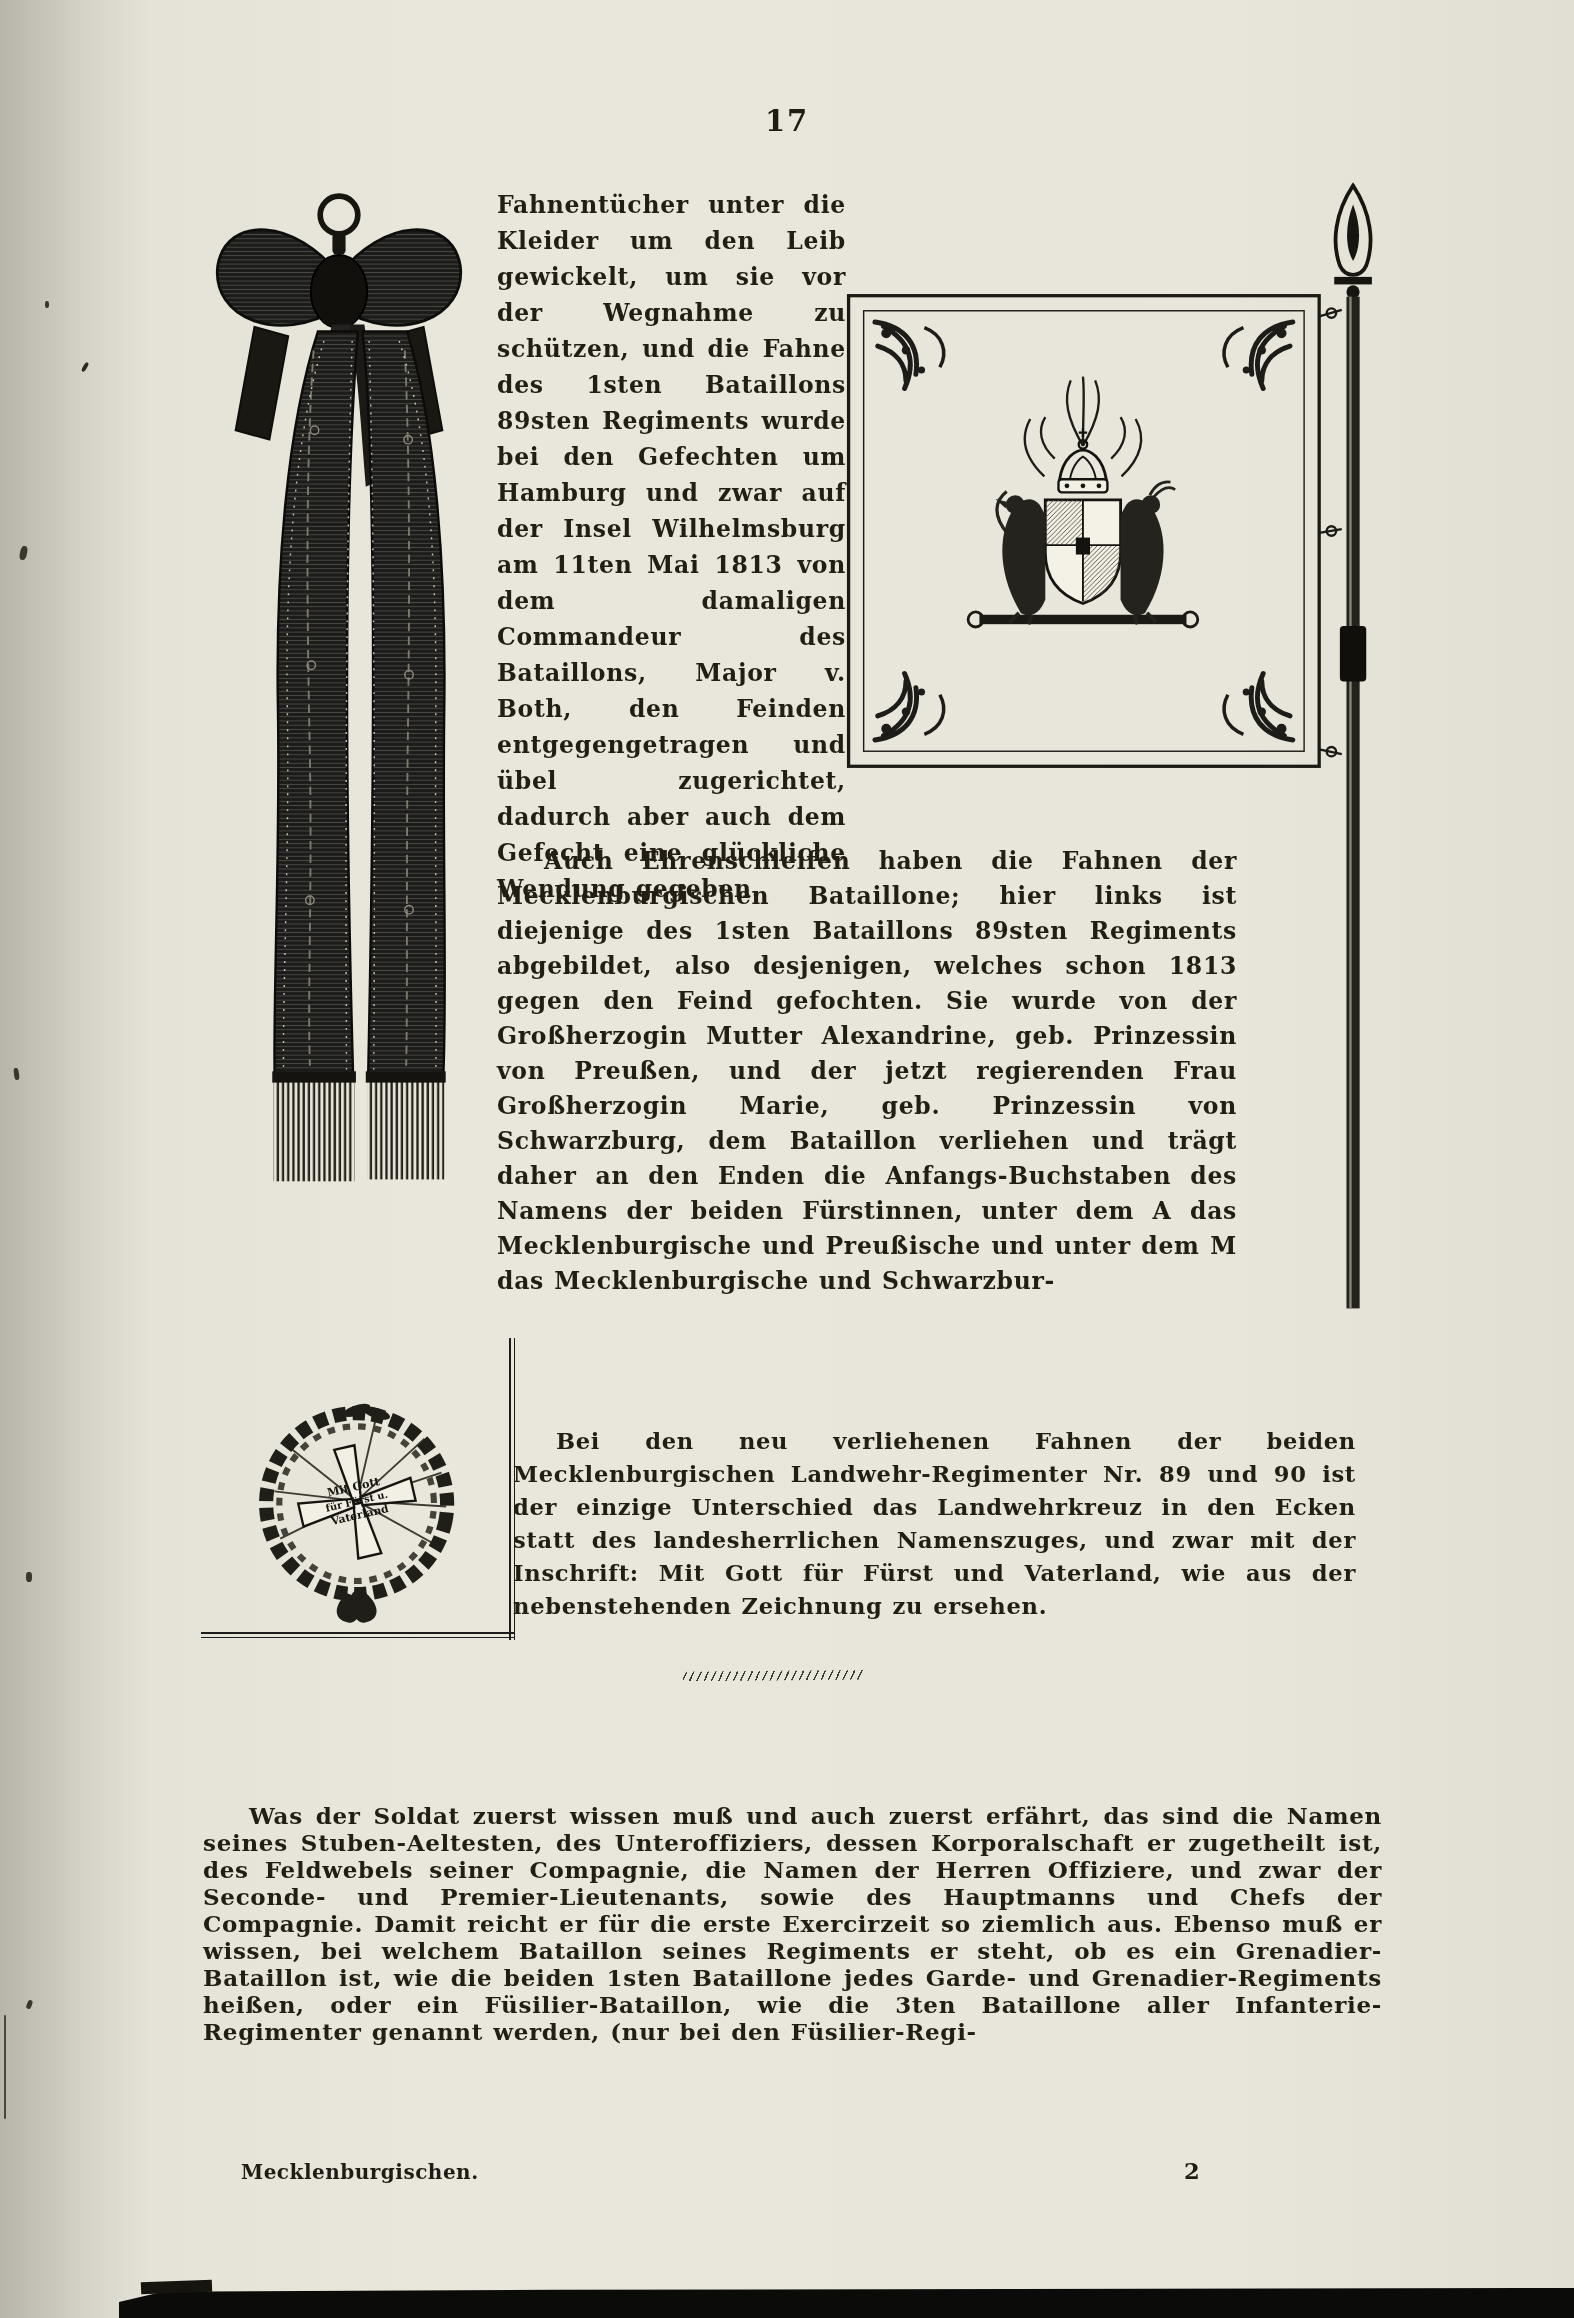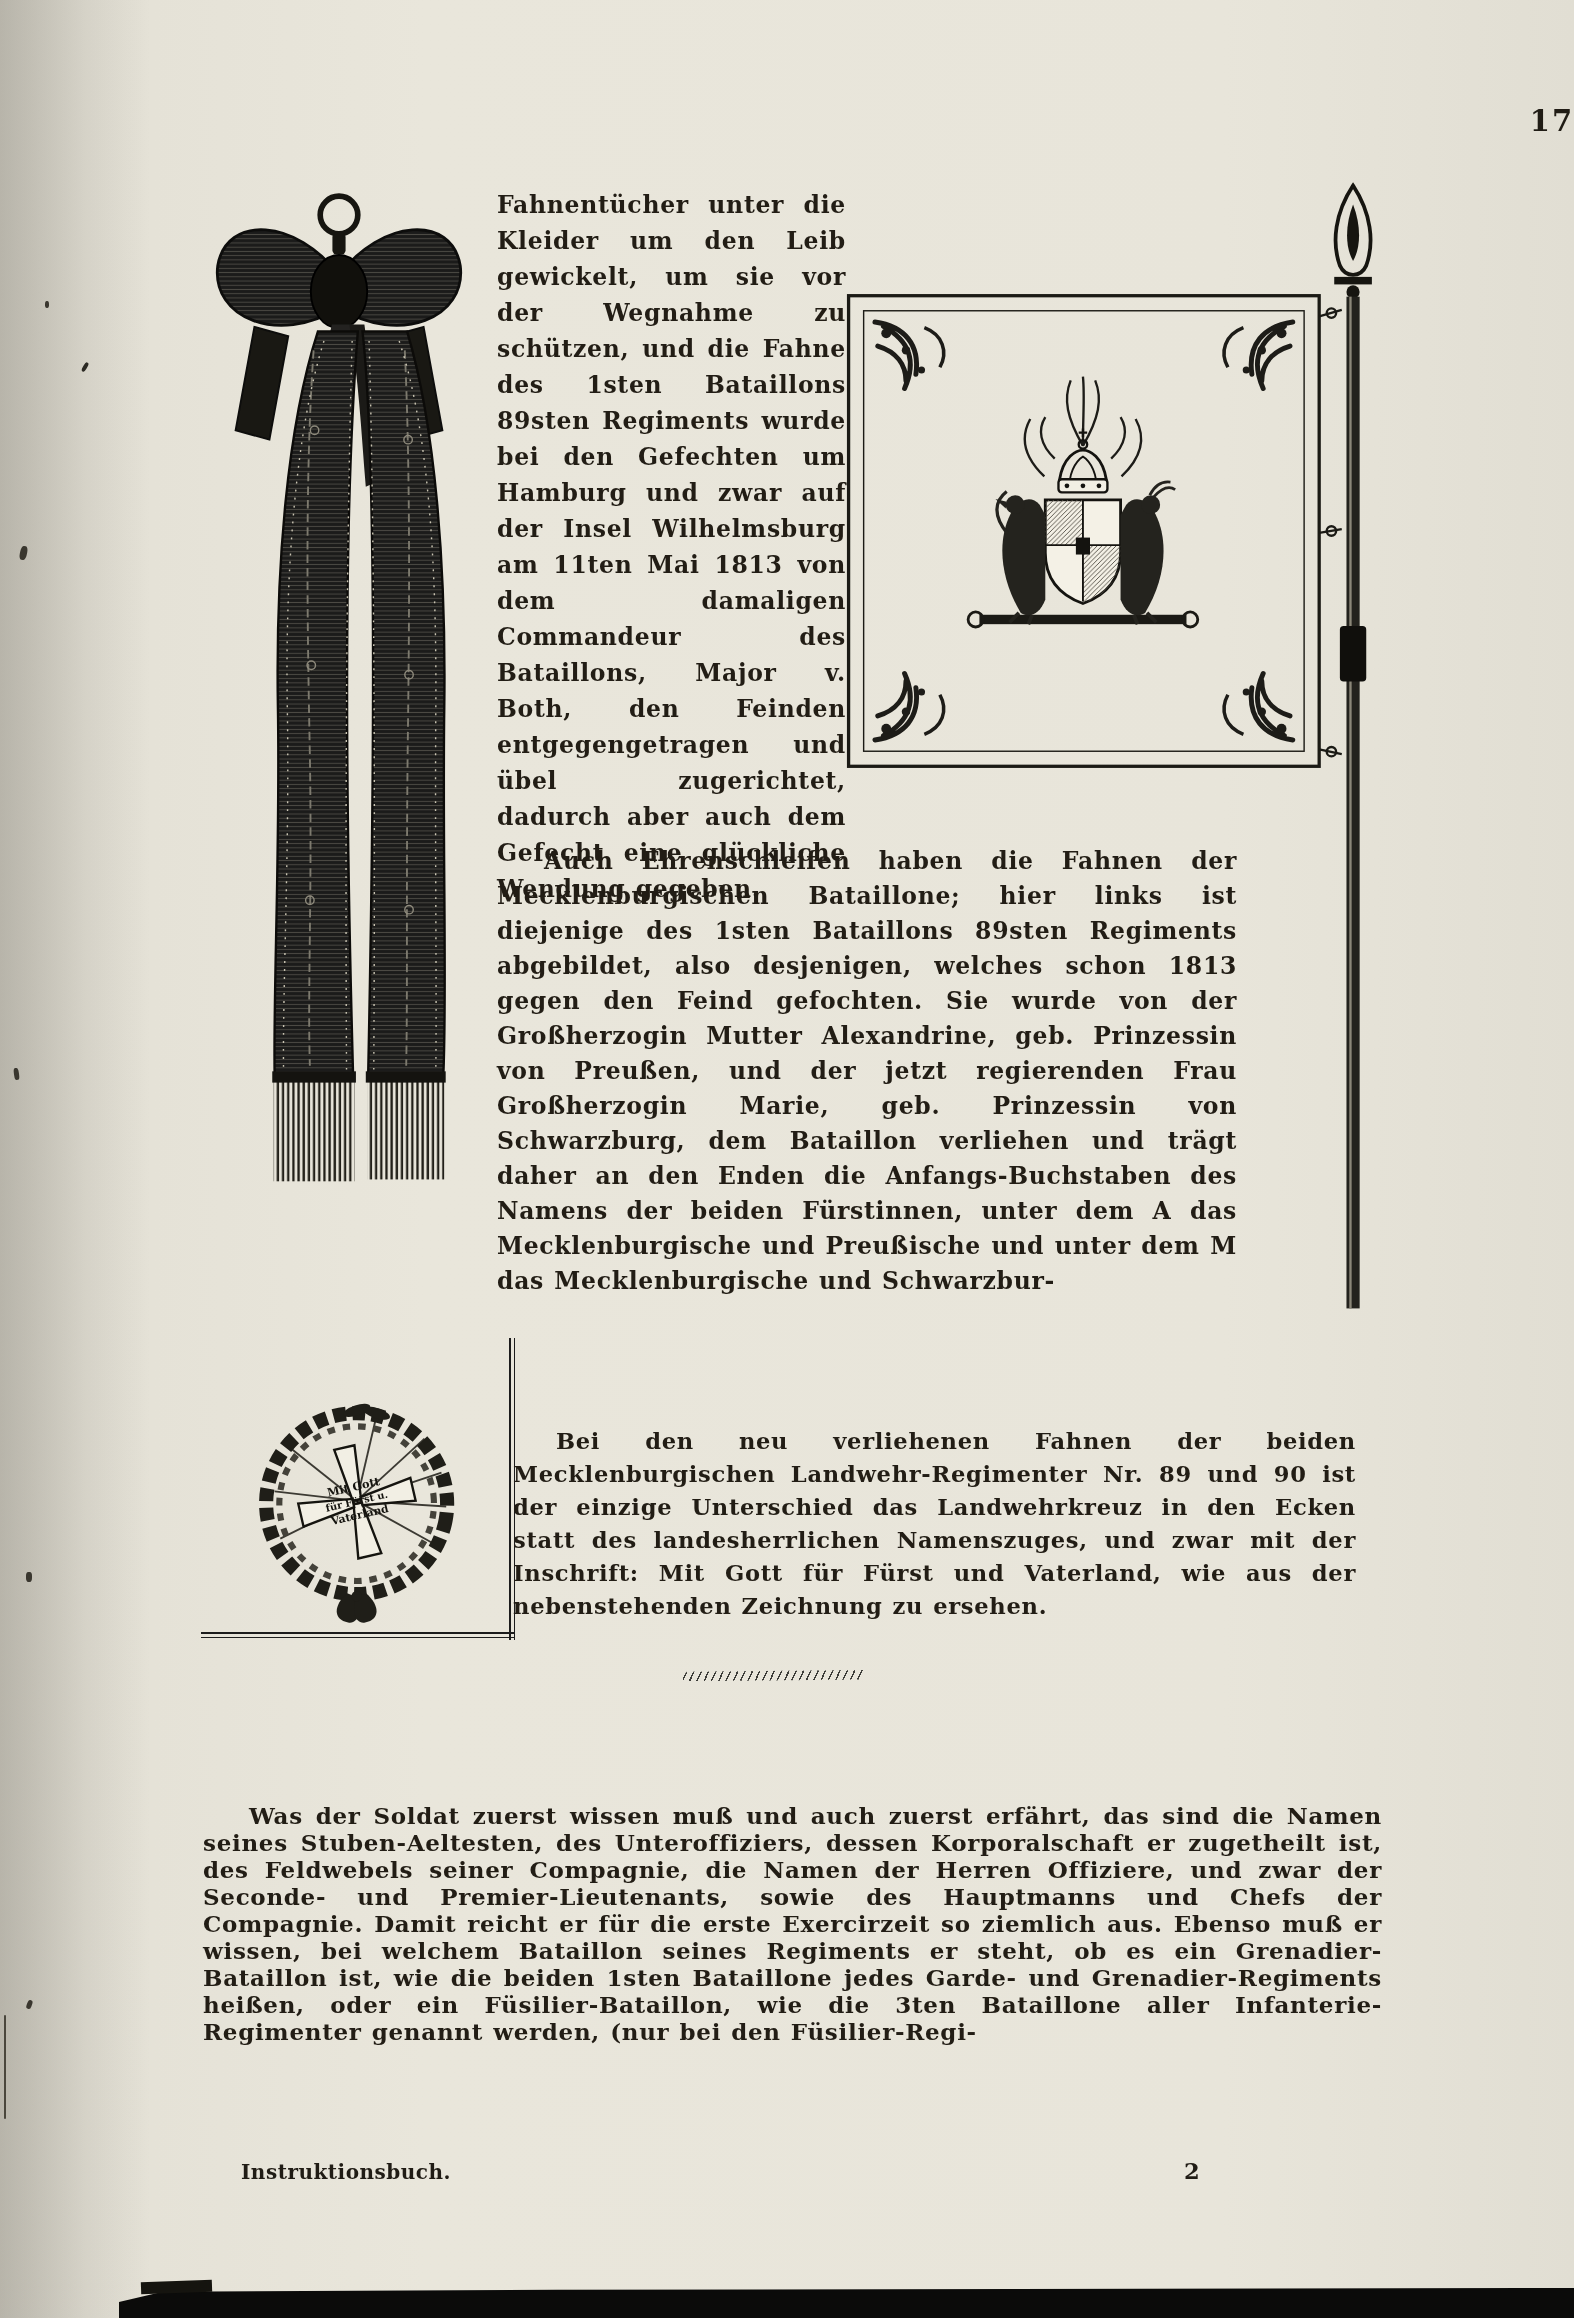--- a/index.html
+++ b/index.html
@@ -16,21 +16,21 @@
     font-family:"DejaVu Serif",serif;
     font-weight:700;
     color:#221d15;
     text-align:justify;
     letter-spacing:0.7px;
     word-spacing:1.4px;
     box-sizing:border-box;
   }
   .page-number{
     position:absolute;left:0;top:104px;width:100%;
-    text-align:right;font-size:29px;font-weight:700;letter-spacing:1.9px;
+    text-align:center;font-size:29px;font-weight:700;letter-spacing:1.9px;
   }
   .col-par{left:497px;top:187px;width:349px;font-size:23.5px;line-height:36px;}
   .wide-par{left:497px;top:844px;width:740px;font-size:23.5px;line-height:35px;text-indent:47px;}
   .hang-par{left:206px;top:1322px;width:1168px;font-size:22.6px;line-height:34px;padding-left:326px;text-indent:-326px;}
   .wreath-par{left:513px;top:1425px;width:843px;font-size:22.6px;line-height:33px;text-indent:43px;}
   .body-par{left:203px;top:1802px;width:1179px;font-size:23px;line-height:27px;text-indent:46px;}
   .section-heading{
     position:absolute;left:0;top:1719px;width:100%;
     text-align:center;font-size:44px;font-weight:700;letter-spacing:0.9px;
   }
@@ -272,21 +272,21 @@
     </g>
   </svg>
 
   <div class="par wreath-par">Bei den neu verliehenen Fahnen der beiden Mecklenburgischen Landwehr-Regimenter Nr. 89 und 90 ist der einzige Unterschied das Landwehrkreuz in den Ecken statt des landesherrlichen Namenszuges, und zwar mit der Inschrift: Mit Gott für Fürst und Vaterland, wie aus der nebenstehenden Zeichnung zu ersehen.</div>
 
   <div class="divider-hatch"></div>
 
 
   <div class="par body-par">Was der Soldat zuerst wissen muß und auch zuerst erfährt, das sind die Namen seines Stuben-Aeltesten, des Unteroffiziers, dessen Korporalschaft er zugetheilt ist, des Feldwebels seiner Compagnie, die Namen der Herren Offiziere, und zwar der Seconde- und Premier-Lieutenants, sowie des Hauptmanns und Chefs der Compagnie. Damit reicht er für die erste Exercirzeit so ziemlich aus. Ebenso muß er wissen, bei welchem Bataillon seines Regiments er steht, ob es ein Grenadier-Bataillon ist, wie die beiden 1sten Bataillone jedes Garde- und Grenadier-Regiments heißen, oder ein Füsilier-Bataillon, wie die 3ten Bataillone aller Infanterie-Regimenter genannt werden, (nur bei den Füsilier-Regi-</div>
 
-  <div class="footer-left">Instruktionsbuch.</div>
+  <div class="footer-left">Mecklenburgischen.</div>
   <div class="footer-right">2</div>
 
   <div class="scan-bar"></div>
   <div class="scan-bar2"></div>
   <div class="speck s1"></div>
   <div class="speck s2"></div>
   <div class="speck s3"></div>
   <div class="speck s4"></div>
   <div class="speck s5"></div>
   <div class="speck s6"></div>

